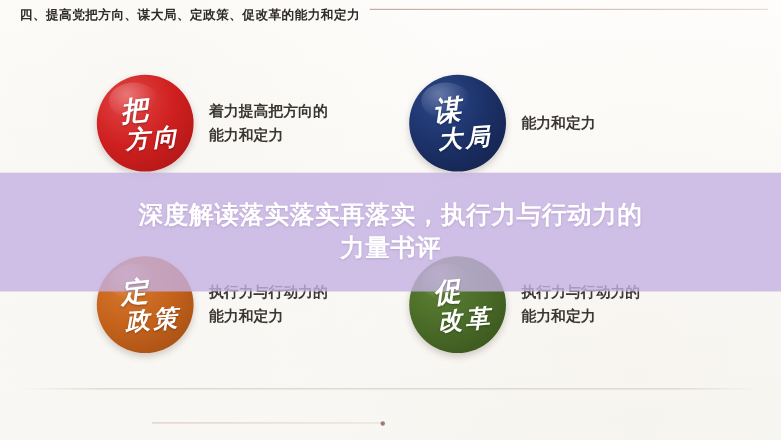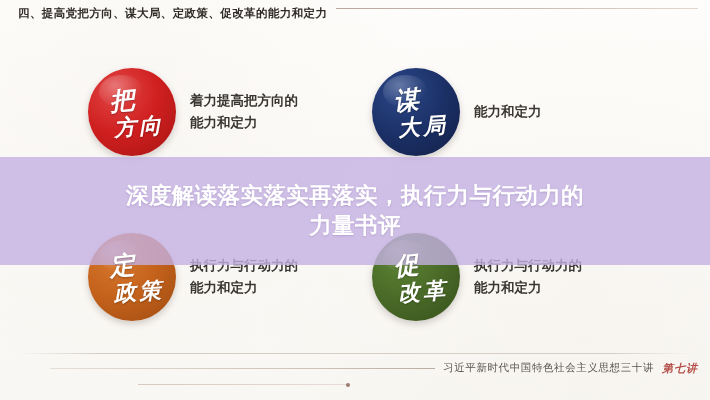--- a/index.html
+++ b/index.html
@@ -306,19 +306,14 @@
 
   <div class="overlay-band">
     <div class="overlay-title">
       <span>深度解读落实落实再落实，执行力与行动力的</span><br>
       <span>力量书评</span>
     </div>
   </div>
 
   <div class="bottom-hairline"></div>
 
-  <div class="footer">
-    <div class="footer-rule"></div>
-    <div class="footer-text">习近平新时代中国特色社会主义思想三十讲</div>
-    <div class="footer-seal">第七讲</div>
-  </div>
 
 </div>
 
 </body></html>

